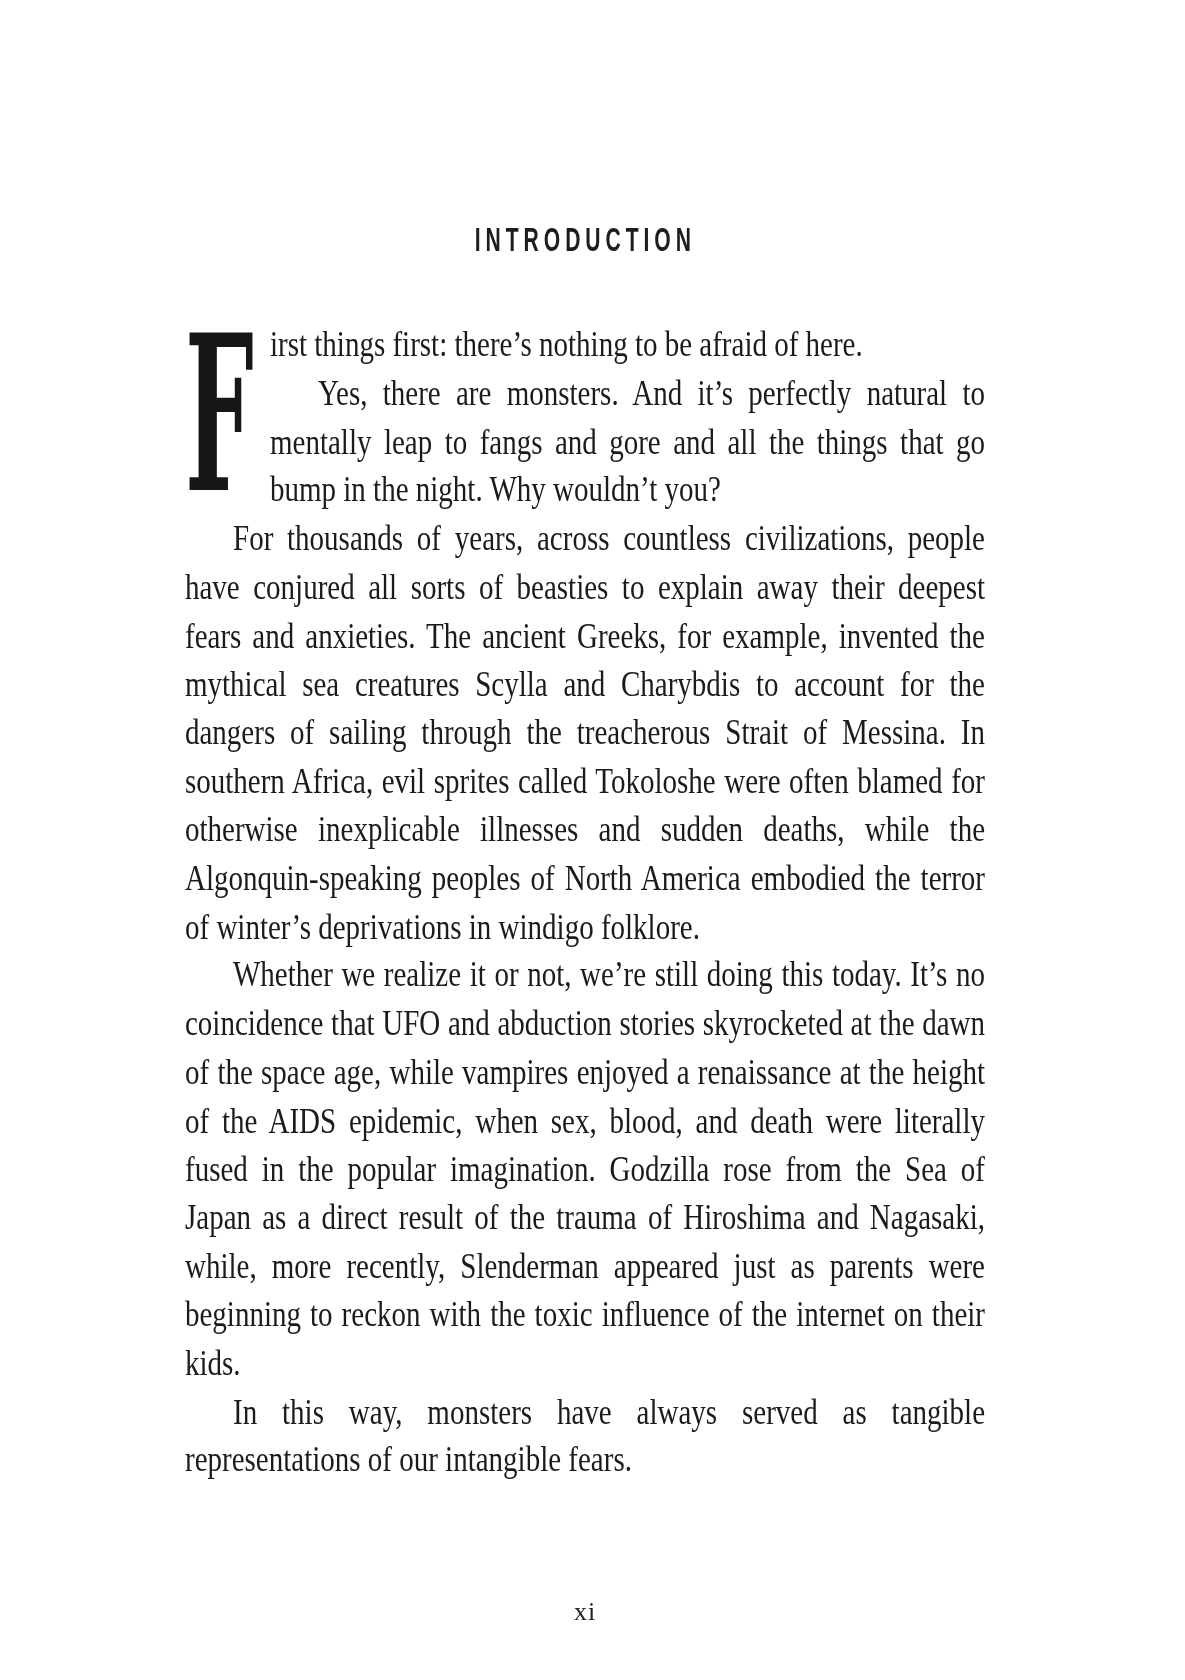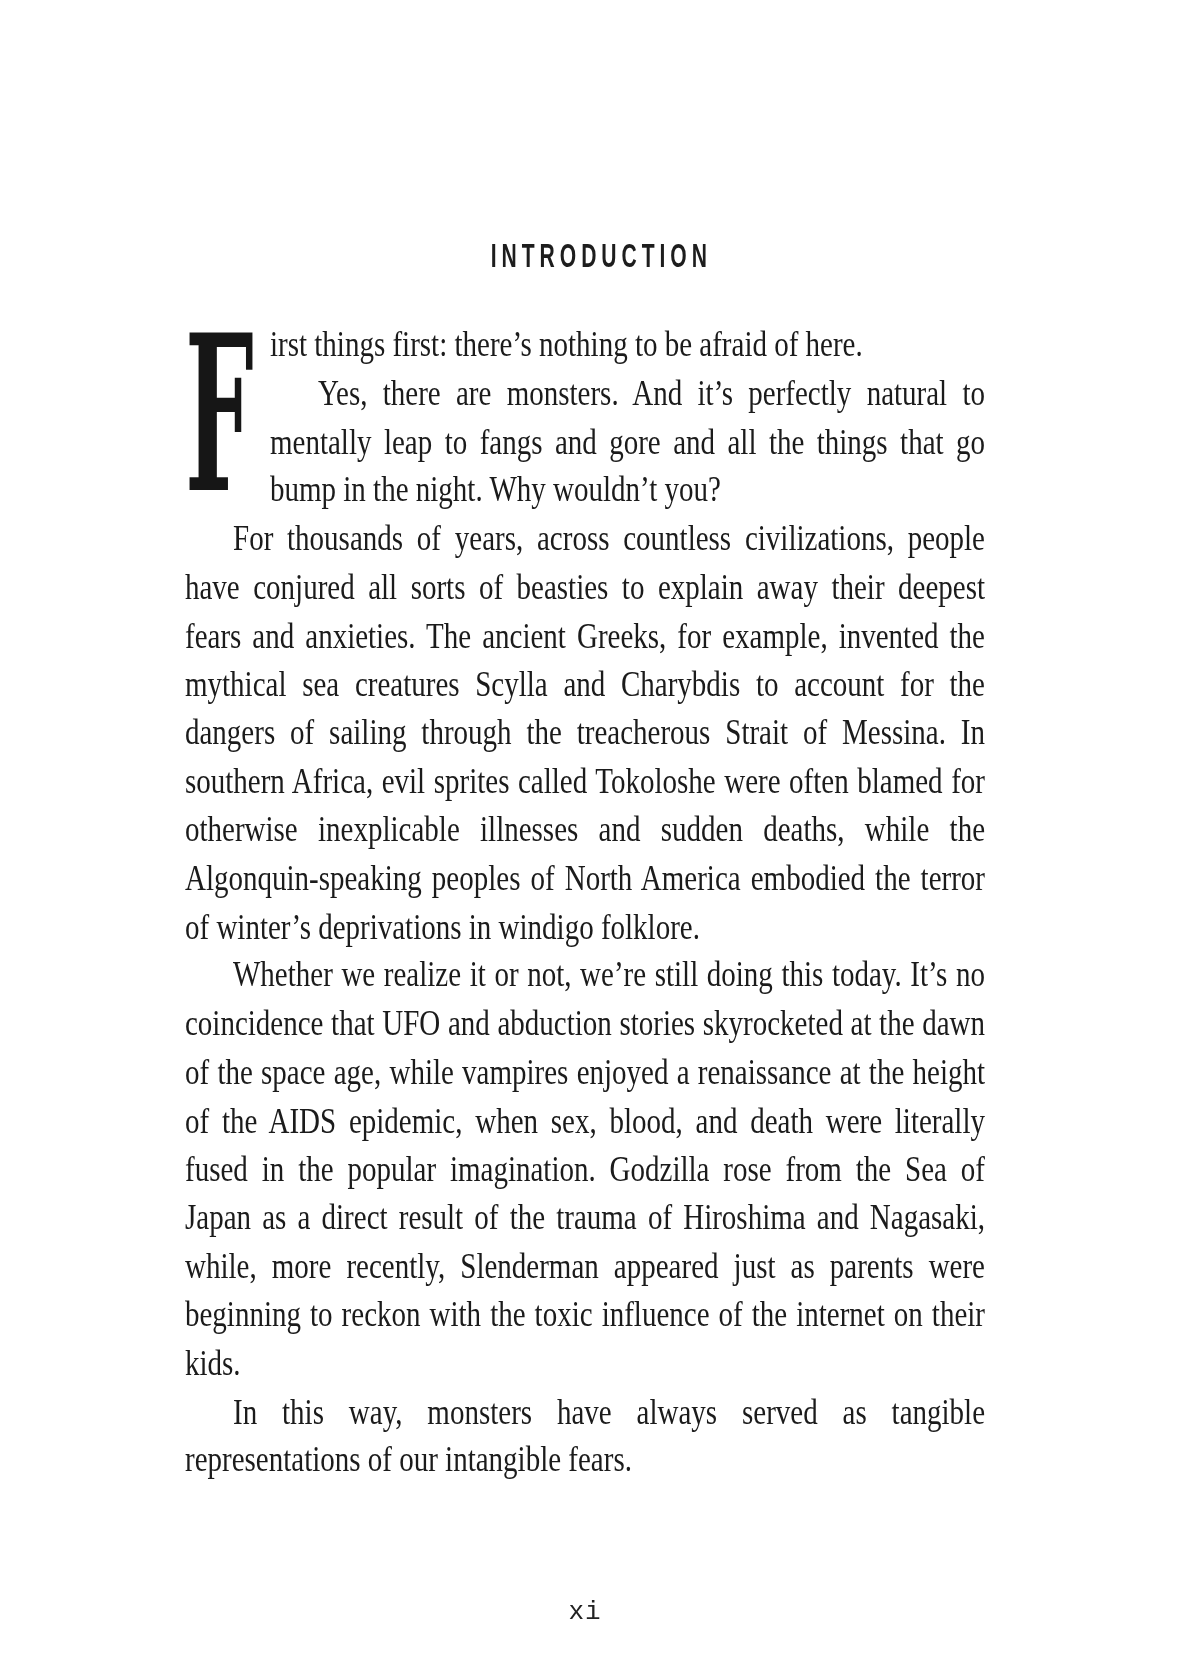--- a/index.html
+++ b/index.html
@@ -15,21 +15,21 @@
     color: #1b1b1b;
     overflow: hidden;
   }
 
   
   .chapter-title {
     position: absolute;
     top: 222px;
     left: 185px;
     width: 800px;
-    margin: 16px;
+    margin: 0;
     text-align: center;
     font-weight: 700;
   }
   .chapter-title .condensed {
     display: inline-block;
     font-family: "Liberation Sans", sans-serif;
     font-size: 34px;
     line-height: 34px;
     letter-spacing: 8px;
     transform: scale(0.62, 1);
@@ -80,21 +80,21 @@
     color: #161616;
   }
 
   
   .page-number {
     position: absolute;
     top: 1597px;
     left: 185px;
     width: 800px;
     text-align: center;
-    font-family: Liberation Mono, monospace;
+    font-family: Liberation Serif, serif;
     font-size: 26px;
     letter-spacing: 1px;
     color: #222222;
   }
 </style>
 </head>
 <body>
 
 <div class="page">
 

